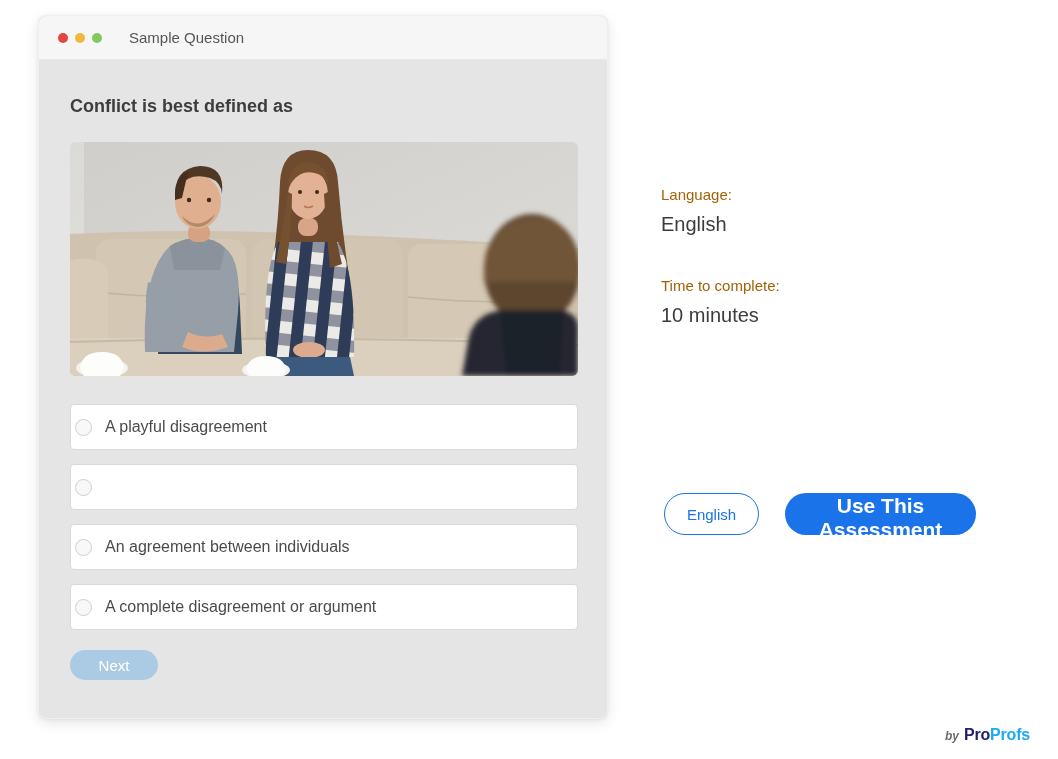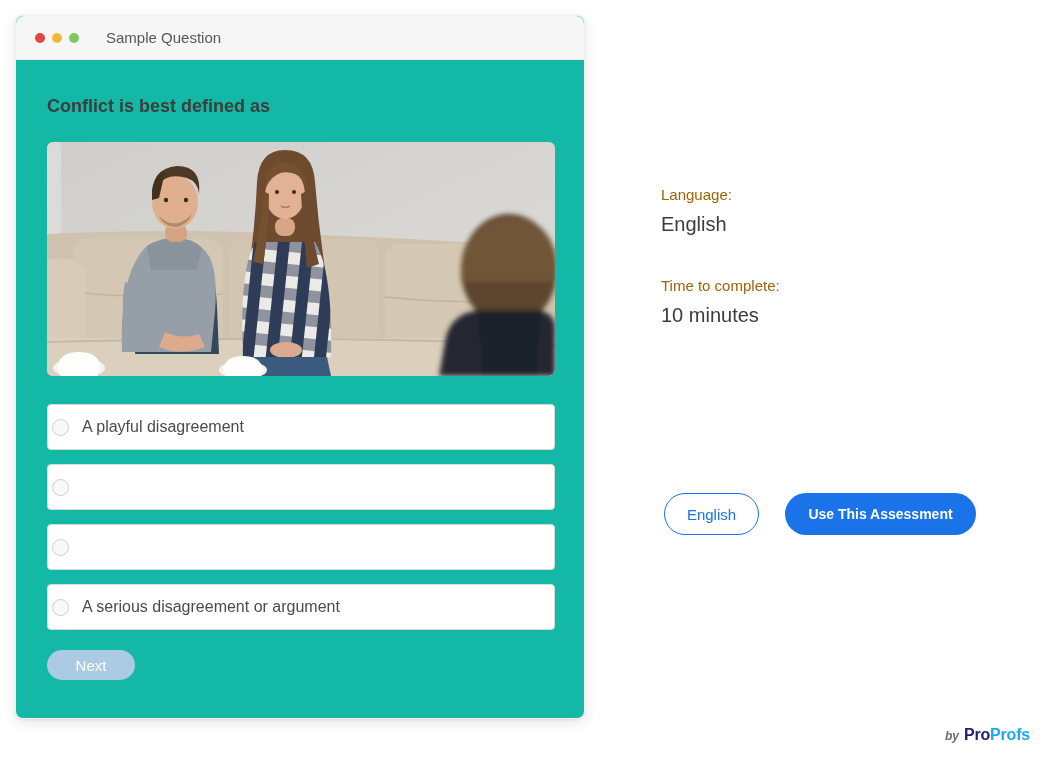--- a/index.html
+++ b/index.html
@@ -6,23 +6,23 @@
   body {
     width:1058px; height:759px;
     background:#ffffff;
     font-family:"Liberation Sans", sans-serif;
     position:relative;
     overflow:hidden;
   }
 
   
   .card {
-    position:absolute; left:15px; top:15px;
+    position:absolute; left:38px; top:15px;
     width:570px; height:704px;
-    background:#14b8a6;
+    background:#e5e5e5;
     border:1px solid #f0f0f0;
     border-radius:8px;
     box-shadow:0 1px 3px rgba(0,0,0,0.06), 0 4px 14px rgba(0,0,0,0.10);
     box-sizing:border-box;
   }
   .card-header {
     height:43px;
     background:#f6f6f6;
     border-bottom:1px solid #e8e8e8;
     border-radius:8px 8px 0 0;
@@ -79,21 +79,21 @@
   .preview-btn {
     width:95px; height:42px;
     border-radius:21px; box-sizing:border-box;
     border:1px solid #1a73e8; background:#fff; color:#1a73e8;
     font-size:15px; font-family:inherit; cursor:pointer;
   }
   .use-btn {
     width:191px; height:42px;
     border:none; border-radius:21px;
     background:#1a73e8; color:#fff;
-    font-size:14px; font-weight:bold; font-family:inherit; cursor:pointer;
+    font-size:21px; font-weight:bold; font-family:inherit; cursor:pointer;
   }
 
   
   .branding {
     position:absolute; right:28px; bottom:15px;
     display:flex; align-items:baseline; gap:5px;
   }
   .brand-by { font-size:12px; color:#6d6d6d; font-weight:bold;font-style:italic; }
   .brand-pro { color:#232072; font-weight:bold; font-size:16px; letter-spacing:-0.2px; }
   .brand-profs { color:#1baaf2; font-weight:bold; font-size:16px; letter-spacing:-0.2px; margin-left:-5px; }
@@ -210,24 +210,25 @@
     <div class="options">
       <div class="option">
         <span class="radio"></span>
         <span class="option-label">A playful disagreement</span>
       </div>
       <div class="option">
         <span class="radio"></span>
       </div>
       <div class="option">
         <span class="radio"></span>
-      </div>
-      <div class="option">
-        <span class="radio"></span>
-        <span class="option-label">A serious disagreement or argument</span>
+        <span class="option-label">An agreement between individuals</span>
+      </div>
+      <div class="option">
+        <span class="radio"></span>
+        <span class="option-label">A complete disagreement or argument</span>
       </div>
     </div>
 
     <button class="next-btn">Next</button>
   </div>
 </div>
 
 <div class="details">
   <div class="detail-group">
     <div class="detail-label">Language:</div>

